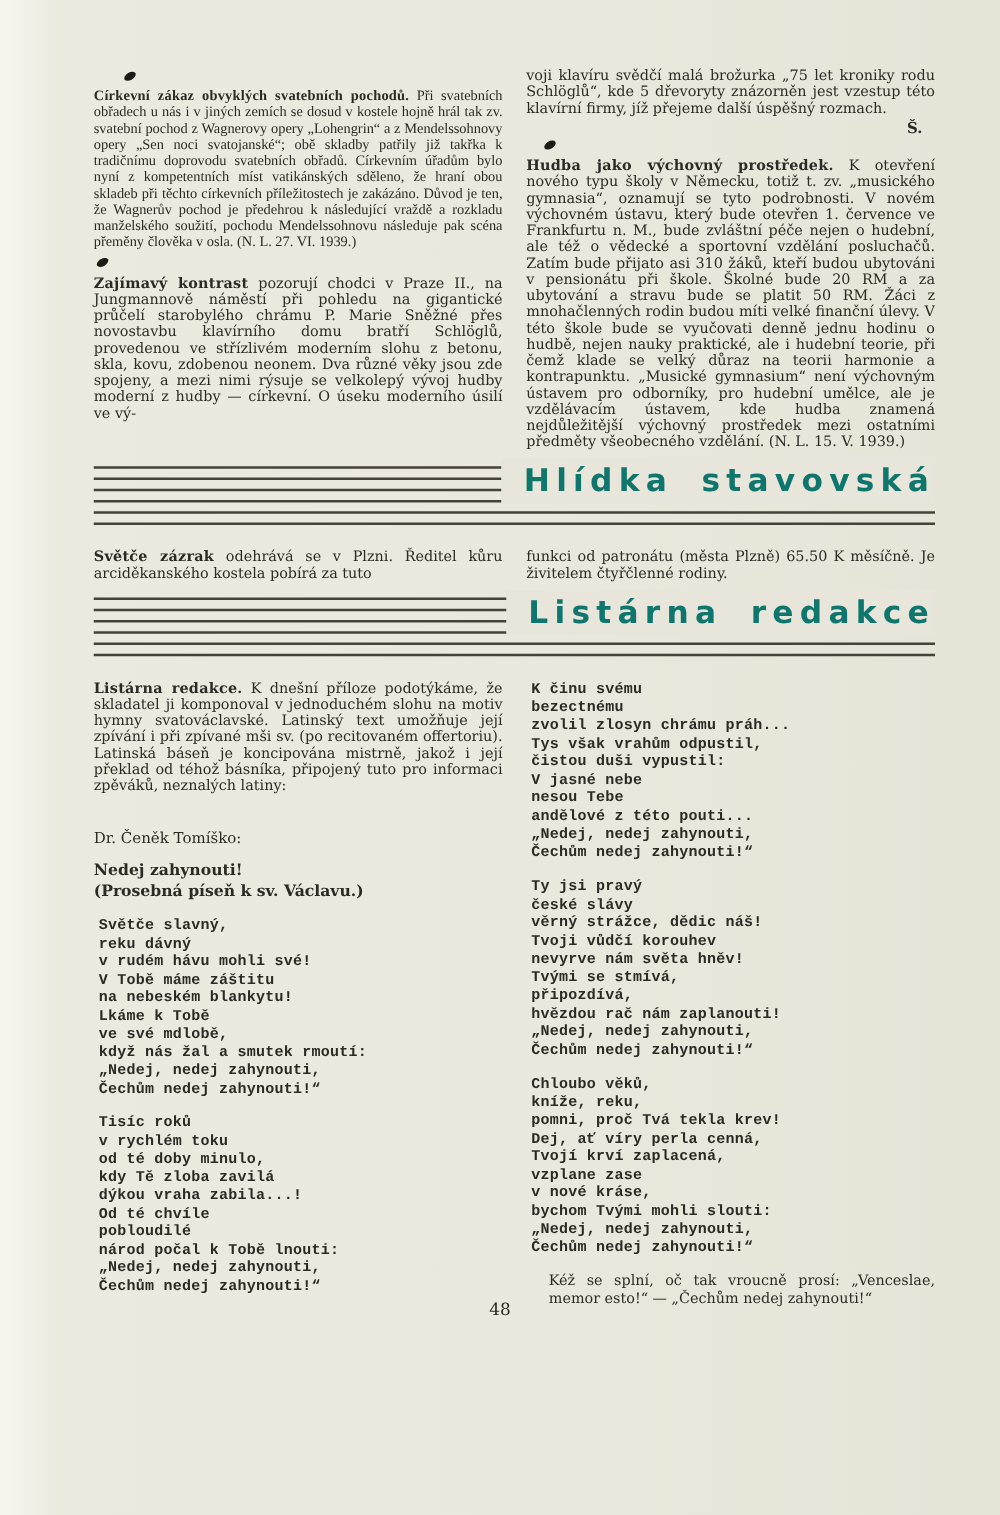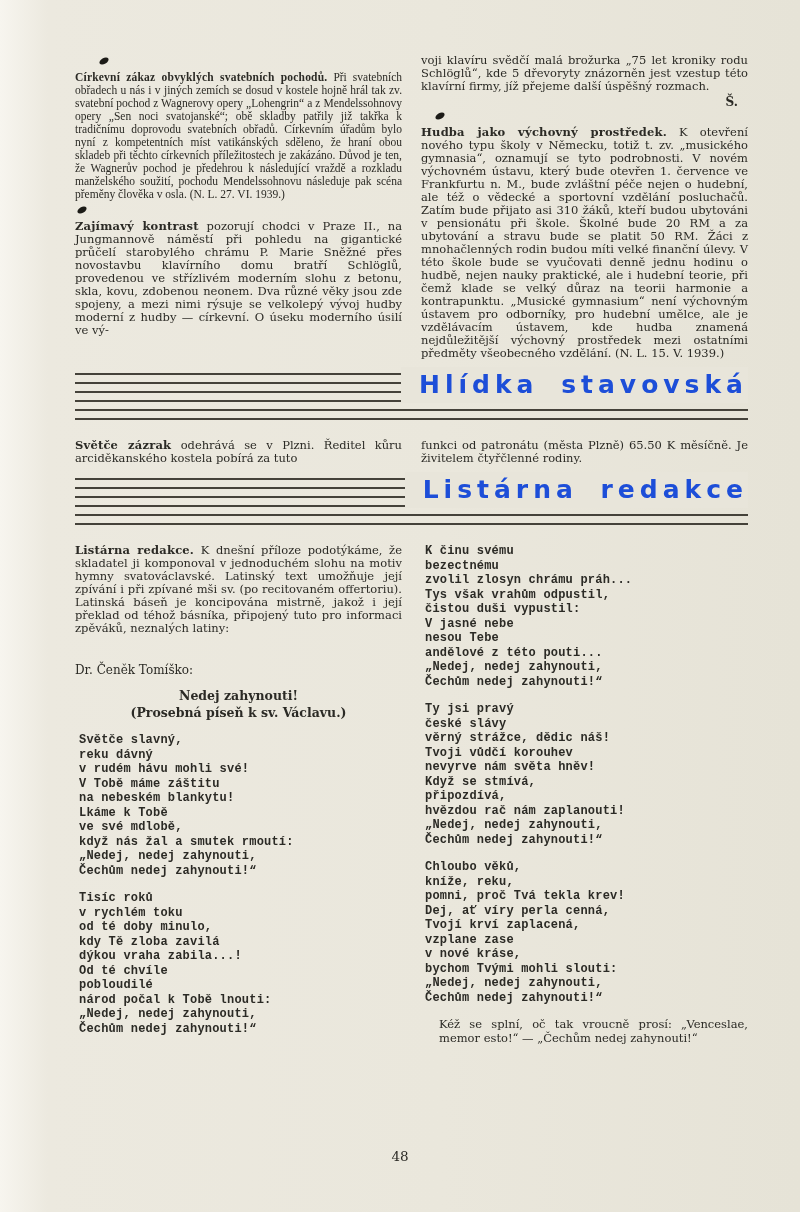--- a/index.html
+++ b/index.html
@@ -28,34 +28,34 @@
   .sig { text-align:right; font-size:12px; font-weight:bold; padding-right:10px; margin:2px 0 1px; }
 
   
   .rule-head { position:relative; margin:13px 0 12px; height:54px; }
   .rules i { display:block; height:1.5px; background:#45423a; margin-bottom:7.5px; }
   .rule-title {
     position:absolute; right:0; top:-6px;
     background:#e8e5da; padding-left:18px;
     font-family:"DejaVu Sans", sans-serif; font-weight:bold;
     font-size:25px; line-height:36px; letter-spacing:5px; word-spacing:9px;
-    color:#1d4ed8; white-space:nowrap;
+    color:#0f766e; white-space:nowrap;
   }
 
   
   .author { font-size:12px; margin:28px 0 4px; }
-  .poem-title { text-align:center; font-weight:bold; font-size:12.5px; line-height:17px; margin:10px 0 12px; }
+  .poem-title { font-weight:bold; font-size:12.5px; line-height:17px; margin:10px 0 12px; }
   .stanza {
     font-weight:bold; font-size:12px; line-height:14.5px;
     white-space:pre-line; margin:0 0 13px 4px; letter-spacing:.2px;font-family:Liberation Mono, monospace;
   }
   .closing { font-size:11.5px; line-height:13.5px; text-align:justify; margin-top:2px;margin-left:18px; }
 
   .page-number {
-    position:absolute; left:75px; top:1148px; width:650px;
+    position:absolute; left:75px; top:1040px; width:650px;
     text-align:center; font-size:13.5px; color:#2b2a25;
   }
   .mb6 { margin-bottom:6px;font-family:Liberation Serif, serif; }
 </style>
 </head>
 <body>
 
 <div class="page">
   <div class="content">
 
@@ -145,21 +145,21 @@
 V jasné nebe
 nesou Tebe
 andělové z této pouti...
 „Nedej, nedej zahynouti,
 Čechům nedej zahynouti!“</div>
         <div class="stanza">Ty jsi pravý
 české slávy
 věrný strážce, dědic náš!
 Tvoji vůdčí korouhev
 nevyrve nám světa hněv!
-Když se stmívá,
+Tvými se stmívá,
 připozdívá,
 hvězdou rač nám zaplanouti!
 „Nedej, nedej zahynouti,
 Čechům nedej zahynouti!“</div>
         <div class="stanza">Chloubo věků,
 kníže, reku,
 pomni, proč Tvá tekla krev!
 Dej, ať víry perla cenná,
 Tvojí krví zaplacená,
 vzplane zase

